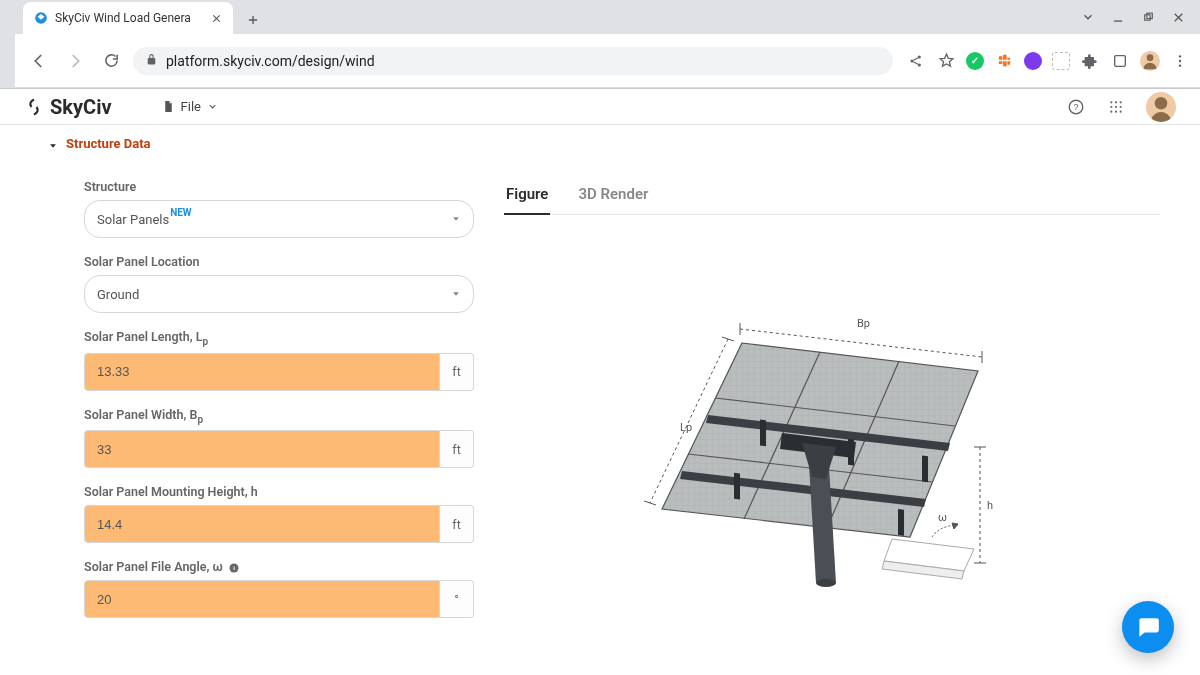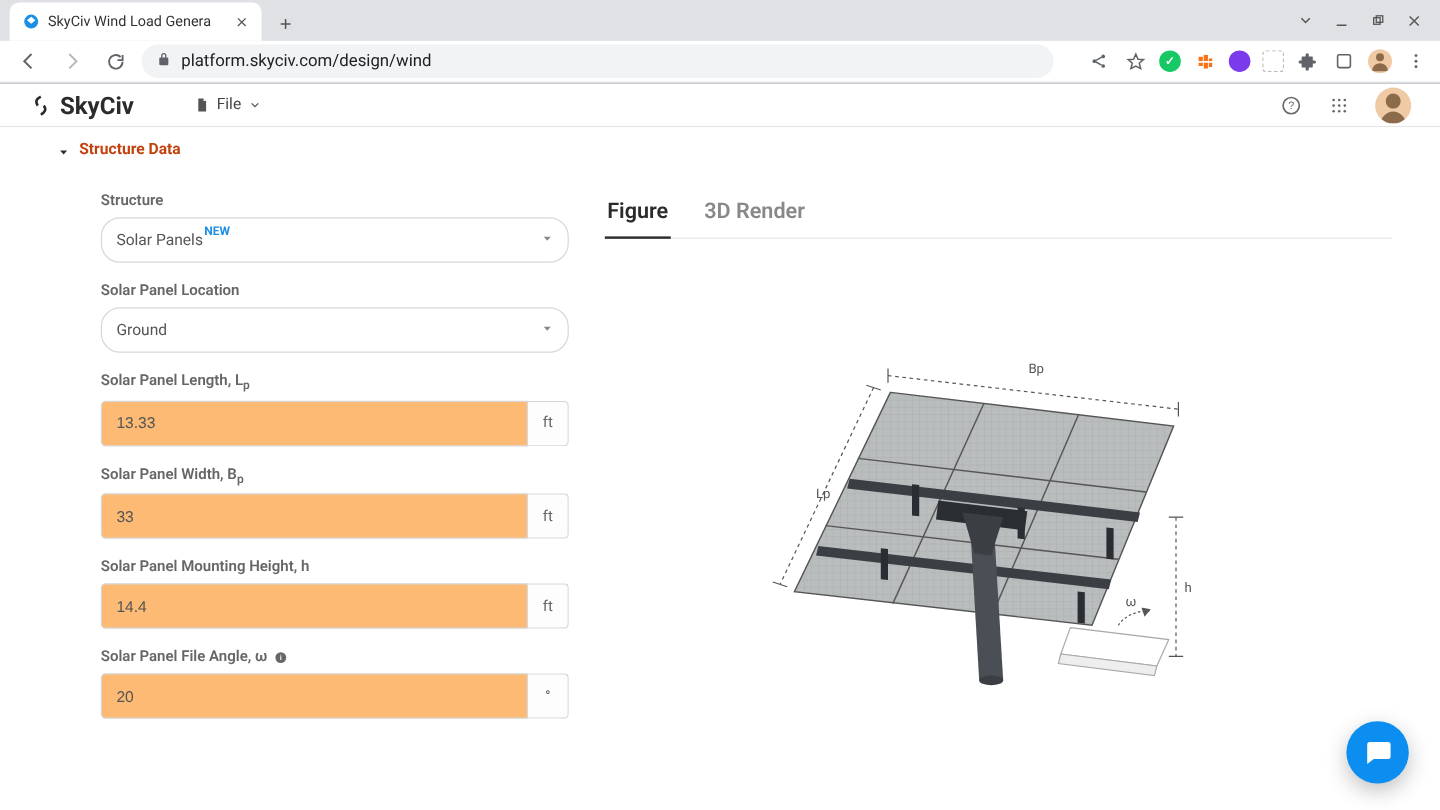--- a/index.html
+++ b/index.html
@@ -11,20 +11,21 @@
     width: 1200px;
     height: 675px;
     overflow: hidden;
     position: relative;
   }
 
   
   .browser-chrome {
     background: #dfe1e5;
     border-bottom: 1px solid #c7c9cc;
+    padding-left: 15px;
   }
   .tab-strip {
     height: 34px;
     display: flex;
     align-items: flex-end;
     padding-left: 8px;
   }
   .tab {
     background: #fff;
     height: 32px;
@@ -43,21 +44,21 @@
     display:flex; align-items:center; justify-content:center;
   }
   .tab-title { flex:1; overflow:hidden; text-overflow:ellipsis; white-space:nowrap; }
   .tab-close { width:14px; height:14px; display:flex; align-items:center; justify-content:center; color:#555; }
   .newtab { width:28px; height:28px; display:flex; align-items:center; justify-content:center; color:#555; margin-left:6px; }
   .win-controls { margin-left:auto; display:flex; gap:14px; padding-right:14px; align-items:center; color:#555; height:34px;}
   .win-controls span { width:16px; height:16px; display:flex; align-items:center; justify-content:center; }
 
   .addr-bar {
     background:#fff;
-    height: 35px;
+    height: 54px;
     display:flex;
     align-items:center;
     padding: 0 10px;
     gap: 8px;
     border-bottom: 1px solid #dadce0;
   }
   .nav-icon { width:28px; height:28px; display:flex; align-items:center; justify-content:center; color:#5f6368; border-radius:50%; }
   .omnibox {
     flex: 1;
     height: 28px;
@@ -167,21 +168,21 @@
 
   
   .viz-tabs {
     display:flex;
     gap: 26px;
     border-bottom: 1px solid #e5e5e5;
     margin-bottom: 8px;
   }
   .viz-tab {
     padding: 6px 2px 10px 2px;
-    font-size: 18px;
+    font-size: 15px;
     color:#888;
     cursor:pointer;
     font-weight:600;
   }
   .viz-tab.active {
     color:#2b2b2b;
     border-bottom: 2px solid #2b2b2b;
     margin-bottom:-1px;
   }
 

